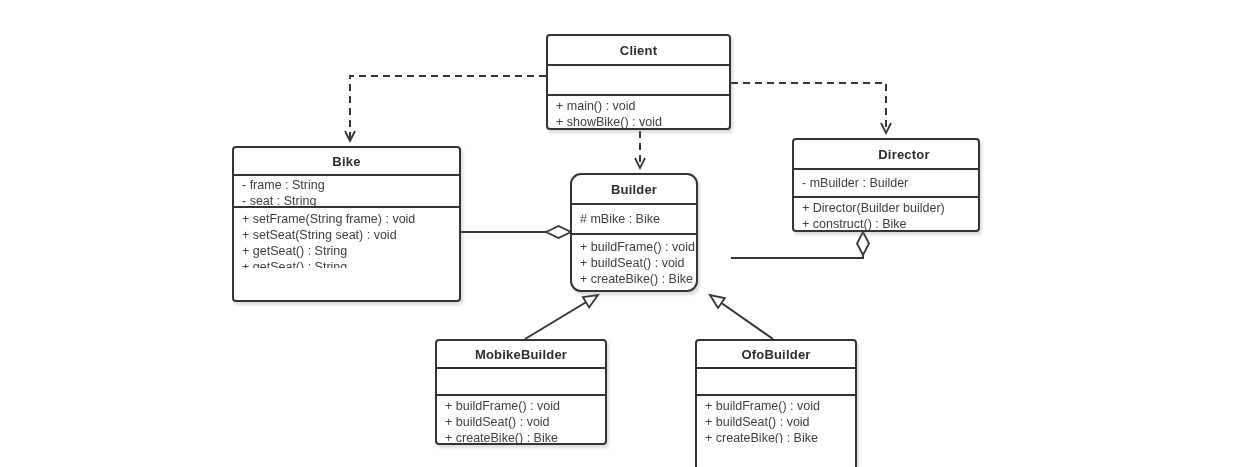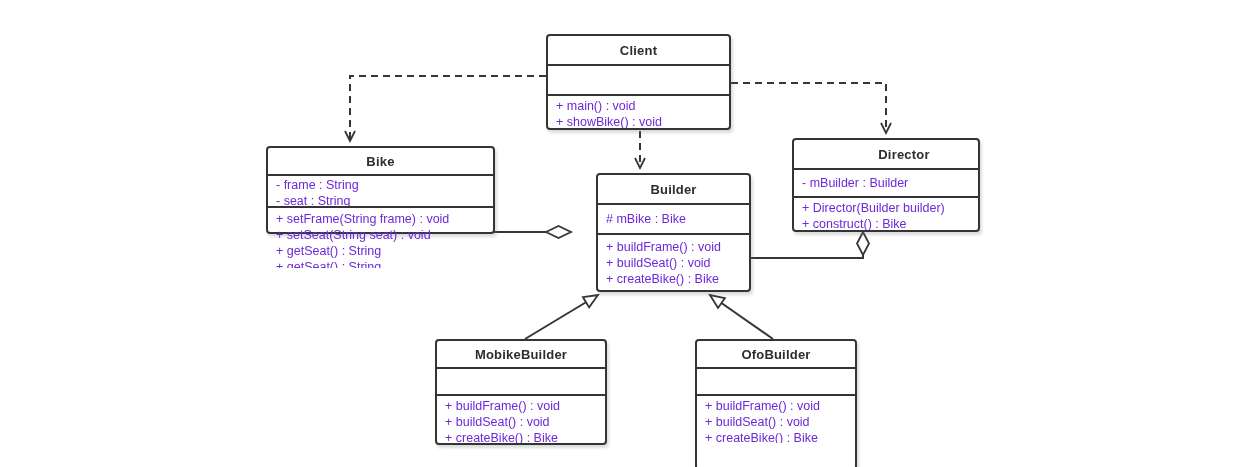--- a/index.html
+++ b/index.html
@@ -45,37 +45,37 @@
     font-weight: bold;
     font-size: 13px;
     color: #2d2d2d;
     letter-spacing: 0.2px;
   }
   .row {
     font-size: 12.5px;
     line-height: 16px;
     padding: 0 8px;
     white-space: nowrap;
-    color: #6d28d9;
+    color: #404040;
   }
   .attrs { padding-top: 1px; }
   .methods { padding-top: 3px; }
 
   
   #cls-client   { left: 546px; top: 34px;  width: 185px; height: 96px; }
   #cls-client .uml-title { height: 28px; }
   #cls-client .attrs     { height: 30px; }
   #cls-client .methods   { height: 34px; padding-top: 2px; }
 
-  #cls-bike     { left: 232px; top: 146px; width: 229px; height: 88px; margin-left: 34px; }
+  #cls-bike     { left: 232px; top: 146px; width: 229px; height: 156px; }
   #cls-bike .uml-title { height: 26px; }
   #cls-bike .attrs     { height: 32px; }
   #cls-bike .methods   { height: 62px; padding-top: 3px; }
 
-  #cls-builder  { left: 596px; top: 173px; width: 155px; height: 119px; }
+  #cls-builder  { left: 570px; top: 173px; width: 128px; height: 119px; border-radius: 11px; }
   #cls-builder .uml-title { height: 28px; }
   #cls-builder .attrs     { height: 30px; padding-top: 6px; }
   #cls-builder .methods   { height: 57px; padding-top: 4px; }
 
   #cls-director { left: 792px; top: 138px; width: 188px; height: 94px; }
   #cls-director .uml-title { height: 28px; margin-left: 36px; }
   #cls-director .attrs     { height: 28px; padding-top: 5px; }
   #cls-director .methods   { height: 34px; padding-top: 2px; }
 
   #cls-mobike   { left: 435px; top: 339px; width: 172px; height: 106px; }

